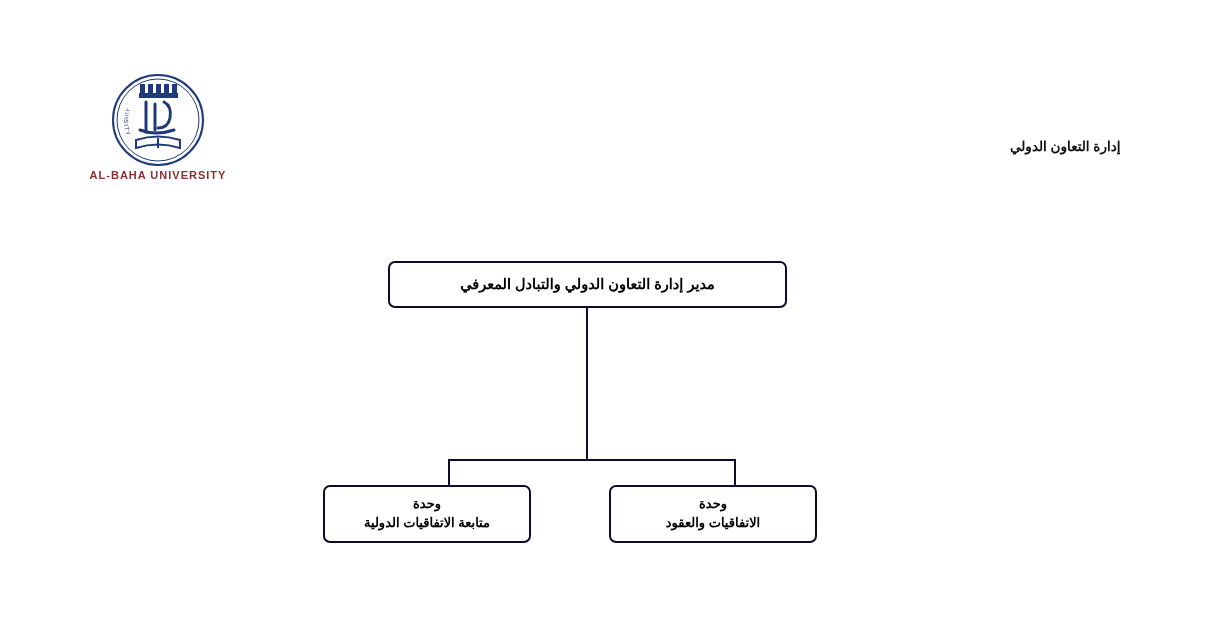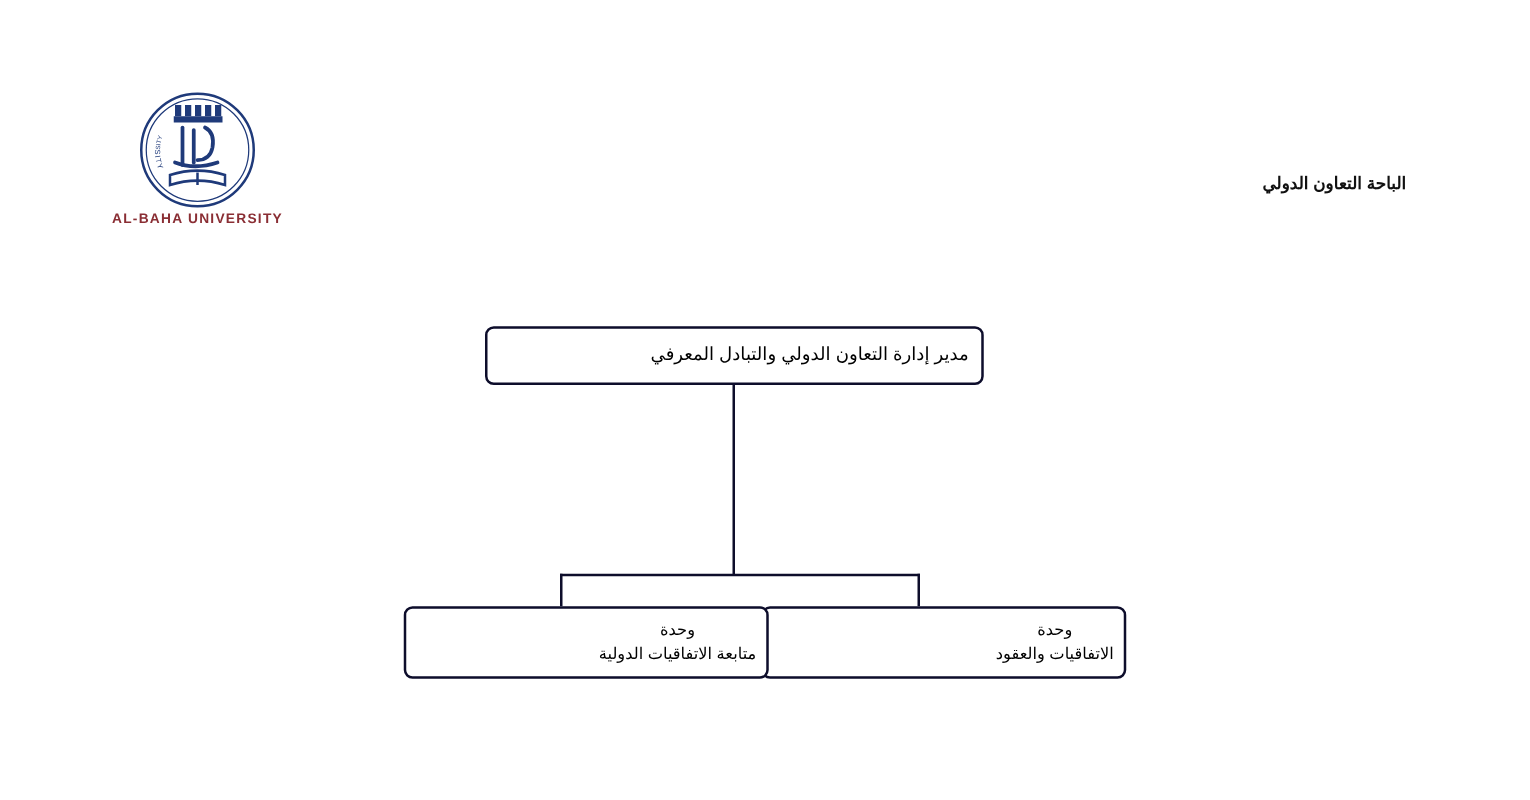--- a/index.html
+++ b/index.html
@@ -67,38 +67,39 @@
     height: 640px;
   }
   .node {
     position: absolute;
     box-sizing: border-box;
     border: 2px solid #0d0d2b;
     border-radius: 7px;
     background: #ffffff;
     display: flex;
     align-items: center;
+    justify-content: center;
     text-align: center;
     direction: rtl;
     color: #000000;
-    font-weight: normal;
+    font-weight: bold;
   }
   .node-root {
     left: 388px;
     top: 261px;
     width: 399px;
     height: 47px;
     font-size: 14.5px;
   }
   .node-root .label {
     line-height: 1.25;
     padding: 0 10px;
   }
   .node-child {
-    width: 292px;
+    width: 208px;
     height: 58px;
     font-size: 13px;
   }
   .node-child .label {
     line-height: 1.45;
     padding: 0 8px;
     white-space: pre-line;
   }
   .node-child-right {
     left: 609px;
@@ -157,21 +158,21 @@
 
       <path id="arcBot" d="M14 50 a34 34 0 0 0 68 0" fill="none" stroke="none"></path>
       <text font-family="'Liberation Sans', sans-serif" font-size="6" fill="#1f3a7a" letter-spacing="1">
         <textPath href="#arcBot" startOffset="14%">ALBAHA UNIVERSITY</textPath>
       </text>
     </svg>
   </div>
   <div class="logo-english">AL-BAHA UNIVERSITY</div>
 </div>
 
-<div class="dept-header">الباحة التعاون الدولي</div>
+<div class="dept-header">إدارة التعاون الدولي</div>
 
 <div class="chart">
 
   <div class="line v-main"></div>
   <div class="line h-bus"></div>
   <div class="line v-left"></div>
   <div class="line v-right"></div>
 
   <div class="node node-root">
     <span class="label">مدير إدارة التعاون الدولي والتبادل المعرفي</span>

